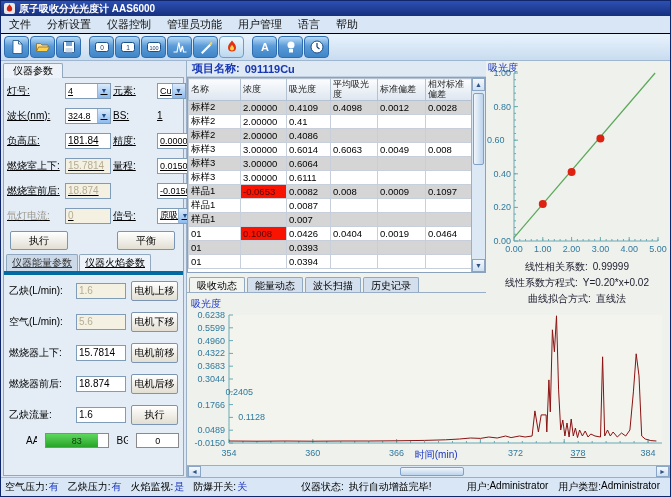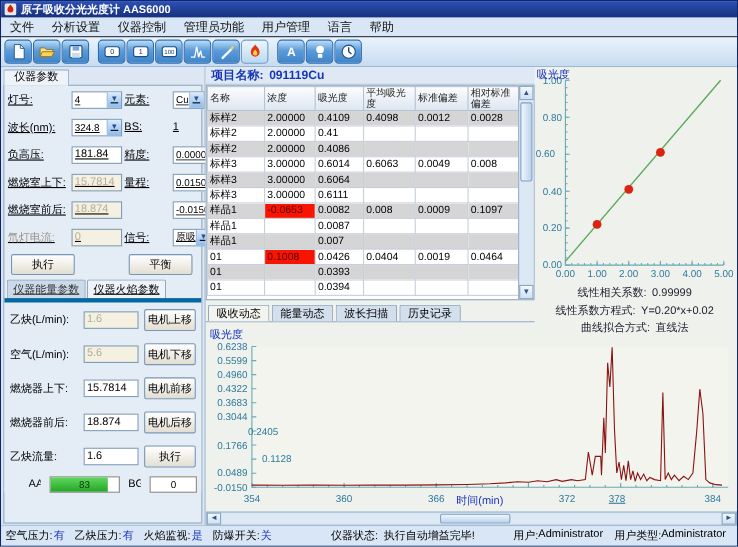--- a/index.html
+++ b/index.html
@@ -616,21 +616,21 @@
             <line x1="42" y1="109.60801502817783" x2="46" y2="109.60801502817783" stroke="#68aab4"></line>
             <line x1="42" y1="122.39198497182217" x2="46" y2="122.39198497182217" stroke="#68aab4"></line>
             <line x1="42" y1="135.19599248591106" x2="46" y2="135.19599248591106" stroke="#68aab4"></line>
             <line x1="42" y1="148" x2="46" y2="148" stroke="#68aab4"></line>
             <polyline points="42.0,146.0 69.9,146.2 97.9,146.0 125.8,146.2 153.7,146.0 181.7,146.0 209.6,145.8 237.5,145.4 258.5,144.8 272.5,144.0 283.6,143.0 293.4,143.4 301.8,142.0 310.2,143.0 318.6,141.0 324.1,142.6 332.5,141.0 338.1,142.0 345.1,141.0 347.9,115.9 351.4,137.0 354.2,119.9 359.1,119.9 359.8,137.0 361.9,84.9 363.3,116.9 365.4,34.8 367.4,56.8 369.5,20.8 371.6,94.9 373.7,135.0 375.8,125.0 377.9,141.0 380.0,128.0 382.1,142.0 384.2,124.0 386.3,141.0 388.4,133.0 390.5,142.6 392.6,135.0 395.4,141.0 398.2,136.0 401.0,142.0 403.8,139.0 408.0,141.0 413.5,142.0 415.6,61.8 417.7,141.0 420.5,135.0 423.3,141.0 426.1,137.0 430.3,142.0 434.5,138.0 438.7,141.0 442.9,135.0 446.4,96.9 449.2,58.8 452.0,80.9 454.7,141.0 458.2,144.0 463.8,145.6 469.4,146.0" stroke="#8b1212" fill="none" stroke-width="1"></polyline>
           </svg>
           <span style="left: 27px; top: 153px; width: 30px; text-align: center;">354</span>
           <span style="left: 110.806px; top: 153px; width: 30px; text-align: center;">360</span>
           <span style="left: 194.613px; top: 153px; width: 30px; text-align: center;">366</span>
           <span style="left: 278.419px; top: 153px; width: 30px; text-align: center; margin-left: 35px;">372</span>
-          <span style="left: 359px; top: 153px; width: 30px; text-align: center; text-decoration: underline;">378</span>
+          <span style="left: 376px; top: 153px; width: 30px; text-align: center; text-decoration: underline;">378</span>
           <span style="left: 446.032px; top: 153px; width: 30px; text-align: center;">384</span>
           <span style="left: 0px; top: 15px; width: 38px; text-align: right;">0.6238</span>
           <span style="left: 0px; top: 27.804px; width: 38px; text-align: right;">0.5599</span>
           <span style="left: 0px; top: 40.608px; width: 38px; text-align: right;">0.4960</span>
           <span style="left: 0px; top: 53.392px; width: 38px; text-align: right;">0.4322</span>
           <span style="left: 0px; top: 66.196px; width: 38px; text-align: right;">0.3683</span>
           <span style="left: 0px; top: 79px; width: 38px; text-align: right;">0.3044</span>
           <span style="left: 0px; top: 91.804px; width: 38px; text-align: right; margin-left: 28px;">0.2405</span>
           <span style="left: 0px; top: 104.608px; width: 38px; text-align: right;">0.1766</span>
           <span style="left: 0px; top: 117.392px; width: 38px; text-align: right; margin-left: 40px;">0.1128</span>

